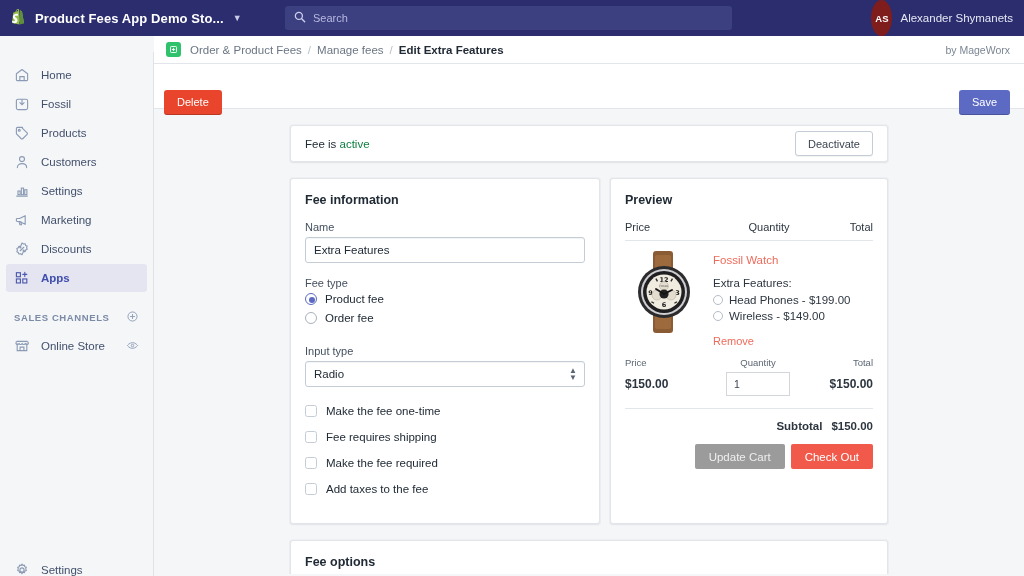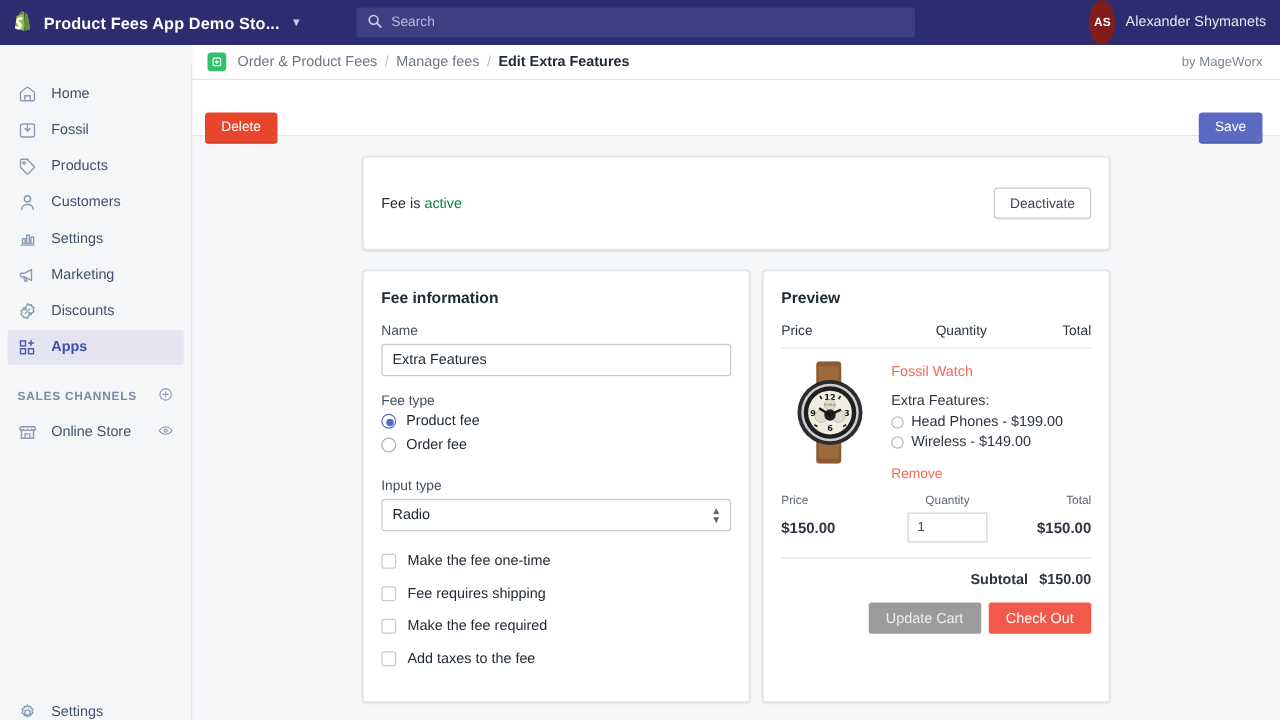--- a/index.html
+++ b/index.html
@@ -105,21 +105,21 @@
   .btn-save { background: #5c6ac4; margin-left: auto; box-shadow: inset 0 -1px 0 rgba(0,0,0,.2); }
 
   .scroll { padding: 16px 0 0 0; height: 465px; overflow: hidden; }
   .inner { width: 598px; margin: 0 auto; }
 
   .card {
     background: #fff; border: 1px solid #e2e5e9; border-radius: 3px;
     box-shadow: 0 0 0 1px rgba(63,63,68,.03), 0 1px 2px rgba(63,63,68,.07);
   }
   .status-card {
-    display: flex; align-items: center; padding: 24px 14px; margin-bottom: 16px;
+    display: flex; align-items: center; padding: 5px 14px; margin-bottom: 16px;
   }
   .status-text { font-size: 11.5px; color: #212b36; }
   .status-text .ok { color: #108043; }
   .btn-outline {
     margin-left: auto; background: #fff; color: #3b4552; border: 1px solid #c4cdd5;
     border-radius: 3px; font-size: 11px; height: 25px; padding: 0 12px; cursor: pointer;
     font-family: inherit; box-shadow: 0 1px 0 rgba(22,29,37,.05);
   }
 
   .cols { display: flex; gap: 10px; margin-bottom: 16px; }

